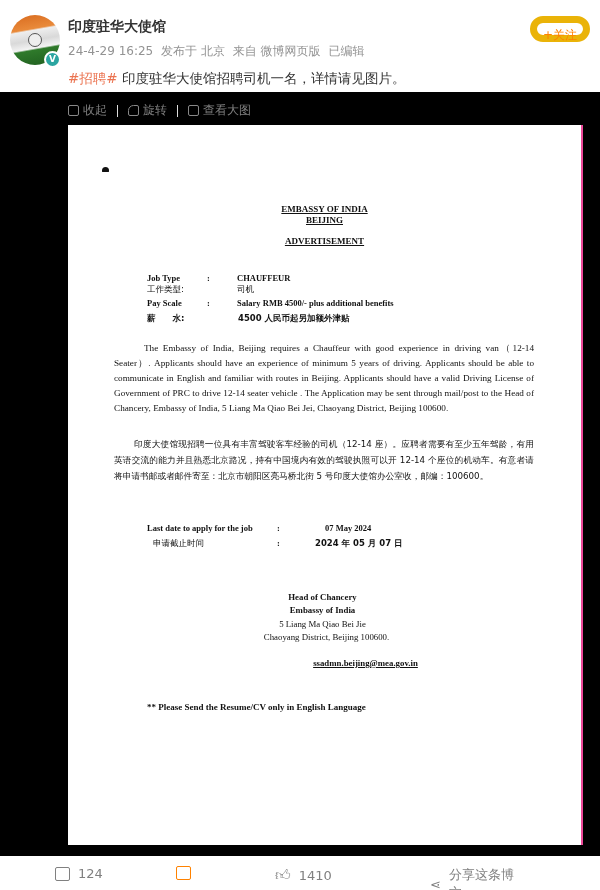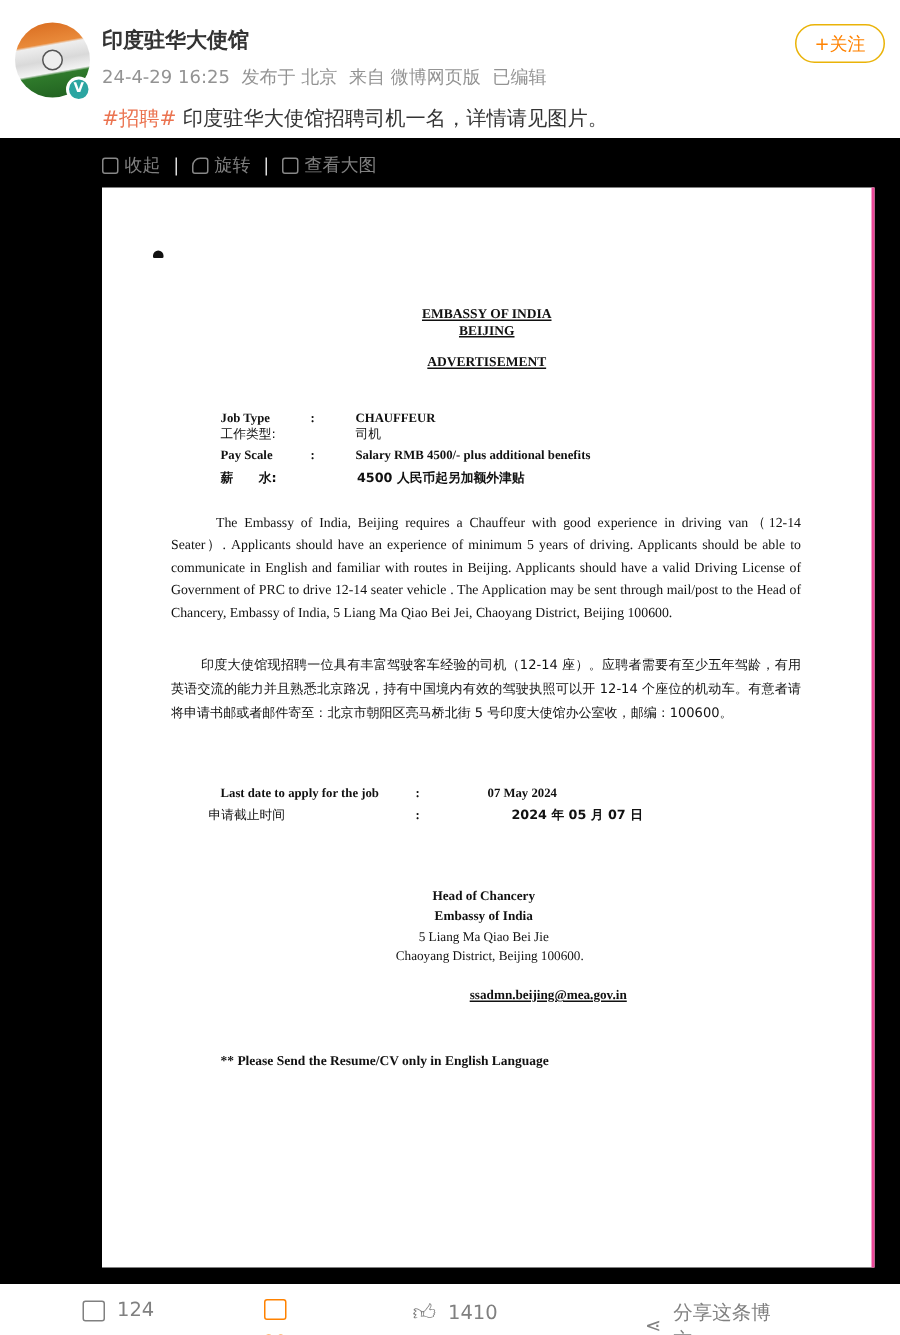--- a/index.html
+++ b/index.html
@@ -8,21 +8,21 @@
 
   .header { position: absolute; left: 0; top: 0; width: 600px; height: 92px; }
   .avatar { position: absolute; left: 10px; top: 15px; width: 50px; height: 50px; border-radius: 50%; overflow: hidden;
     background: linear-gradient(170deg, #d86a1e 0%, #e98a3a 30%, #eee 33%, #d9d9d9 50%, #f3f3f3 64%, #2f7a2b 67%, #1f5e1f 100%); }
   .chakra { position: absolute; left: 18px; top: 18px; width: 14px; height: 14px; border-radius: 50%; border: 1.5px solid #555; background: #eee; }
   .verified { position: absolute; left: 44px; top: 51px; width: 17px; height: 17px; border-radius: 50%; background: #2ba5a1;
     border: 2px solid #fff; color: #fff; font-size: 9px; font-weight: bold; text-align: center; line-height: 13px; }
   .username { position: absolute; left: 68px; top: 18px; font-size: 14px; font-weight: bold; color: #333; }
   .meta { position: absolute; left: 68px; top: 43px; font-size: 12px; color: #939393; }
   .meta span { margin-right: 4px; }
-  .follow { position: absolute; left: 530px; top: 16px; width: 60px; height: 26px; border: 1px solid #eab308; border-radius: 14px;
+  .follow { position: absolute; left: 530px; top: 16px; width: 60px; height: 26px; border: 7px solid #eab308; border-radius: 14px;
     color: #ff8200; font-size: 12px; text-align: center; line-height: 24px; background: #fff; }
   .post-text { position: absolute; left: 68px; top: 70px; font-size: 13.5px; color: #333; }
   .hashtag { color: #eb7350; }
 
   .media { position: absolute; left: 0; top: 92px; width: 600px; height: 764px; background: #000000; }
   .media-tools { position: absolute; left: 68px; top: 10px; font-size: 12px; color: #808080; display: flex; align-items: center; }
   .tool { display: flex; align-items: center; gap: 4px; }
   .tool .ic { width: 11px; height: 11px; border: 1.2px solid #888; border-radius: 2px; display: inline-block; }
   .sep { width: 1px; height: 12px; background: #ddd; margin: 0 10px; }
 
@@ -97,23 +97,23 @@
     <div class="row bold" style="left:136px;top:173px">Salary RMB 4500/- plus additional benefits</div>
     <div class="row bold" style="left:46px;top:188px;font-family:'DejaVu Sans',sans-serif">薪　　水:</div>
     <div class="row bold" style="left:137px;top:188px;font-family:'DejaVu Sans',sans-serif">4500 人民币起另加额外津贴</div>
 
     <div class="para" style="top:216px;text-indent:30px">The Embassy of India, Beijing requires a Chauffeur with good experience in driving van（12-14 Seater）. Applicants should have an experience of minimum 5 years of driving. Applicants should be able to communicate in English and familiar with routes in Beijing. Applicants should have a valid Driving License of Government of PRC to drive 12-14 seater vehicle . The Application may be sent through mail/post to the Head of Chancery, Embassy of India, 5 Liang Ma Qiao Bei Jei, Chaoyang District, Beijing 100600.</div>
     <div class="para cn" style="top:311px;text-indent:20px">印度大使馆现招聘一位具有丰富驾驶客车经验的司机（12-14 座）。应聘者需要有至少五年驾龄，有用英语交流的能力并且熟悉北京路况，持有中国境内有效的驾驶执照可以开 12-14 个座位的机动车。有意者请将申请书邮或者邮件寄至：北京市朝阳区亮马桥北街 5 号印度大使馆办公室收，邮编：100600。</div>
 
     <div class="row bold" style="left:46px;top:398px">Last date to apply for the job</div>
     <div class="row bold" style="left:176px;top:398px">:</div>
     <div class="row bold" style="left:224px;top:398px">07 May 2024</div>
-    <div class="row" style="left:38px;top:413px;font-family:'DejaVu Sans',sans-serif">申请截止时间</div>
+    <div class="row" style="left:52px;top:413px;font-family:'DejaVu Sans',sans-serif">申请截止时间</div>
     <div class="row bold" style="left:176px;top:413px">:</div>
-    <div class="row bold" style="left:240px;top:413px;font-family:'DejaVu Sans',sans-serif">2024 年 05 月 07 日</div>
+    <div class="row bold" style="left:214px;top:413px;font-family:'DejaVu Sans',sans-serif">2024 年 05 月 07 日</div>
 
     <div class="sig bold" style="top:466px;left:-2px">Head of Chancery</div>
     <div class="sig bold" style="top:479px;left:-2px">Embassy of India</div>
     <div class="sig" style="top:493px;left:-2px">5 Liang Ma Qiao Bei Jie</div>
     <div class="sig" style="top:506px;left:2px">Chaoyang District, Beijing 100600.</div>
     <div class="sig bold u" style="top:532px;left:41px">ssadmn.beijing@mea.gov.in</div>
 
     <div class="row bold" style="left:46px;top:577px;font-size:9px">** Please Send the Resume/CV only in English Language</div>
   </div>
 </div>

